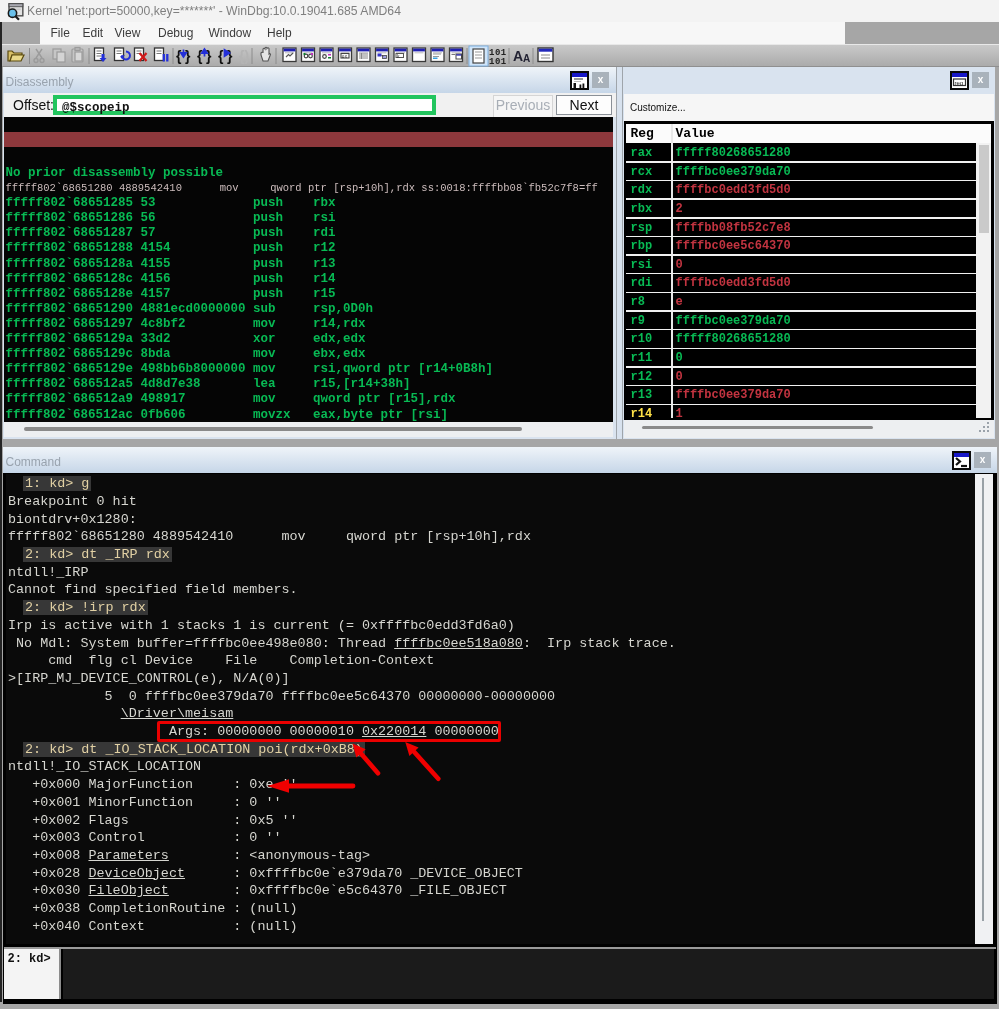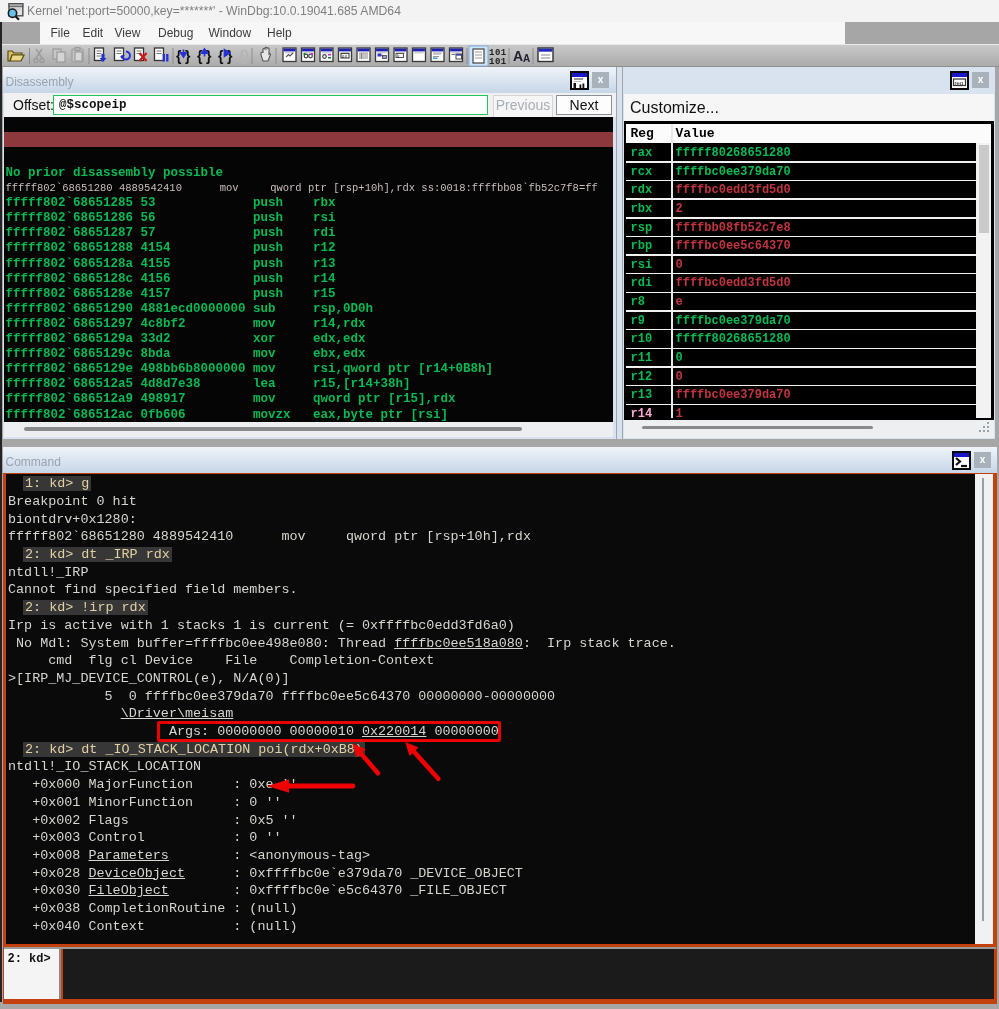--- a/index.html
+++ b/index.html
@@ -248,21 +248,21 @@
         <line x1="2" y1="5.5" x2="9" y2="5.5" stroke="#bbb" stroke-width="1"></line>
         <rect x="1.5" y="7" width="2.5" height="5" fill="#111"></rect>
         <rect x="7.5" y="8.5" width="1.8" height="3.5" fill="#111"></rect>
         <rect x="10.5" y="7.5" width="1.8" height="4.5" fill="#111"></rect>
       </svg>
     </div>
   <div class="xbtn" style="left:589px;top:5px;">x</div>
 
   <div class="abs" style="left:1px;top:26px;width:612px;height:24px;background:#f1f1f1;">
     <div class="abs" style="left:9px;top:0;line-height:24px;font-size:14px;color:#111;">Offset:</div>
-    <div class="abs" style="left:49px;top:2px;width:435px;height:20px;background:#fff;border:1px solid #22c55e;">
+    <div class="abs" style="left:49px;top:2px;width:383px;height:20px;background:#fff;border:4px solid #22c55e;">
       <pre style="font-size:12.5px;line-height:18px;padding-left:5px;color:#111;font-weight:bold;">@$scopeip</pre>
     </div>
     <div class="abs" style="left:489px;top:2px;width:60px;height:24px;background:#f6f6f6;border:1px solid #d5d5d5;text-align:center;line-height:18px;font-size:14px;color:#a8aeb6;">Previous</div>
     <div class="abs" style="left:552px;top:2px;width:56px;height:20px;background:#fdfdfd;border:1px solid #8a9097;text-align:center;line-height:18px;font-size:14px;color:#111;">Next</div>
   </div>
 
   <div class="abs" id="disasm" style="left:1px;top:50px;width:609px;height:304.5px;background:#050505;overflow:hidden;">
     <div class="abs" style="left:0;top:15.1px;width:609px;height:15.1px;background:#8d383c;"></div>
     <pre style="position:absolute;left:1.5px;top:1px;font-size:12.5px;line-height:15.1px;color:#08ba54;font-weight:bold;margin-top:48px;">No prior disassembly possible
 <span style="font-size:10.5px;color:#cdbdbd;font-weight:normal;">fffff802`68651280 4889542410      mov     qword ptr [rsp+10h],rdx ss:0018:ffffbb08`fb52c7f8=ff</span>
@@ -298,21 +298,21 @@
 
 <div class="abs" style="left:623px;top:67px;width:372px;height:372px;background:#d9e3ef;">
   <div class="wicon" style="left:327px;top:4px;">
       <svg width="15" height="12" viewBox="0 0 15 12">
         <rect x="1.5" y="3" width="12" height="6.5" fill="none" stroke="#333" stroke-width="1.2"></rect>
         <text x="2.5" y="8.5" font-size="6" font-family="Liberation Sans" fill="#222">reg</text>
       </svg>
     </div>
   <div class="xbtn" style="left:349px;top:5px;">x</div>
   <div class="abs" style="left:1px;top:27px;width:370px;height:27px;background:#f6f6f6;">
-    <div class="abs" style="left:6px;top:0;line-height:27px;font-size:16px;color:#111;">Customize...</div>
+    <div class="abs" style="left:6px;top:0;line-height:27px;font-size:10px;color:#111;">Customize...</div>
   </div>
 
   <div class="abs" id="regtable" style="left:1px;top:54px;width:370px;height:299px;background:#000;">
 
     <div class="abs" style="left:2px;top:2.5px;width:365px;height:19.5px;background:#fbfbfb;"></div>
     <pre class="abs" style="left:6.5px;top:5px;font-size:13px;font-weight:bold;color:#000;">Reg</pre>
     <pre class="abs" style="left:51.5px;top:5px;font-size:13px;font-weight:bold;color:#000;">Value</pre>
 
     <div class="abs" style="left:47px;top:2.5px;width:1.5px;height:294px;background:#e8e8e8;"></div>
     <div id="regrows">
@@ -350,21 +350,21 @@
       <div class="abs" style="left:2px;top:207.9px;width:350px;height:1.5px;background:#f0f0f0;"></div>
       <pre class="abs" style="left:6.5px;top:230.0px;font-size:12px;font-weight:bold;color:#08ba54;">r11</pre>
       <pre class="abs" style="left:51.5px;top:230.0px;font-size:12px;font-weight:bold;color:#08ba54;">0</pre>
       <div class="abs" style="left:2px;top:226.5px;width:350px;height:1.5px;background:#f0f0f0;"></div>
       <pre class="abs" style="left:6.5px;top:248.7px;font-size:12px;font-weight:bold;color:#08ba54;">r12</pre>
       <pre class="abs" style="left:51.5px;top:248.7px;font-size:12px;font-weight:bold;color:#c23440;">0</pre>
       <div class="abs" style="left:2px;top:245.2px;width:350px;height:1.5px;background:#f0f0f0;"></div>
       <pre class="abs" style="left:6.5px;top:267.4px;font-size:12px;font-weight:bold;color:#08ba54;">r13</pre>
       <pre class="abs" style="left:51.5px;top:267.4px;font-size:12px;font-weight:bold;color:#c23440;">ffffbc0ee379da70</pre>
       <div class="abs" style="left:2px;top:263.9px;width:350px;height:1.5px;background:#f0f0f0;"></div>
-      <pre class="abs" style="left:6.5px;top:286.0px;font-size:12px;font-weight:bold;color:#f9a8d4;">r14</pre>
+      <pre class="abs" style="left:6.5px;top:286.0px;font-size:12px;font-weight:bold;color:#fde047;">r14</pre>
       <pre class="abs" style="left:51.5px;top:286.0px;font-size:12px;font-weight:bold;color:#c23440;">1</pre>
       <div class="abs" style="left:2px;top:282.5px;width:350px;height:1.5px;background:#f0f0f0;"></div>
     </div>
 
     <div class="abs" style="left:352px;top:22px;width:15px;height:275px;background:#f2f2f2;">
       <div class="abs" style="left:2.5px;top:2px;width:10px;height:88px;background:#cacaca;"></div>
     </div>
   </div>
 
   <div class="abs" style="left:1px;top:353px;width:370px;height:18px;background:#edeff1;">
@@ -375,21 +375,21 @@
           <rect x="5" y="5" width="2" height="2"></rect>
           <rect x="9" y="5" width="2" height="2"></rect>
           <rect x="1" y="9" width="2" height="2"></rect>
           <rect x="5" y="9" width="2" height="2"></rect>
           <rect x="9" y="9" width="2" height="2"></rect>
         </g>
       </svg>
   </div>
 </div>
 
-<div class="abs" style="left:3px;top:447px;width:993.5px;height:557px;background:#c2410c;">
+<div class="abs" style="left:3px;top:447px;width:993.5px;height:557px;background:#000000;">
   <div class="ptitle" style="left:0;top:0;width:993.5px;height:26px;">
       <span>Command</span>
     </div>
   <div class="wicon" style="left:949px;top:4px;">
       <svg width="15" height="12" viewBox="0 0 15 12">
         <path d="M2 2 L6 5.5 L2 9" fill="none" stroke="#111" stroke-width="2.2"></path>
         <line x1="7" y1="10" x2="13" y2="10" stroke="#111" stroke-width="2.2"></line>
       </svg>
     </div>
   <div class="xbtn" style="left:971px;top:5px;">x</div>

